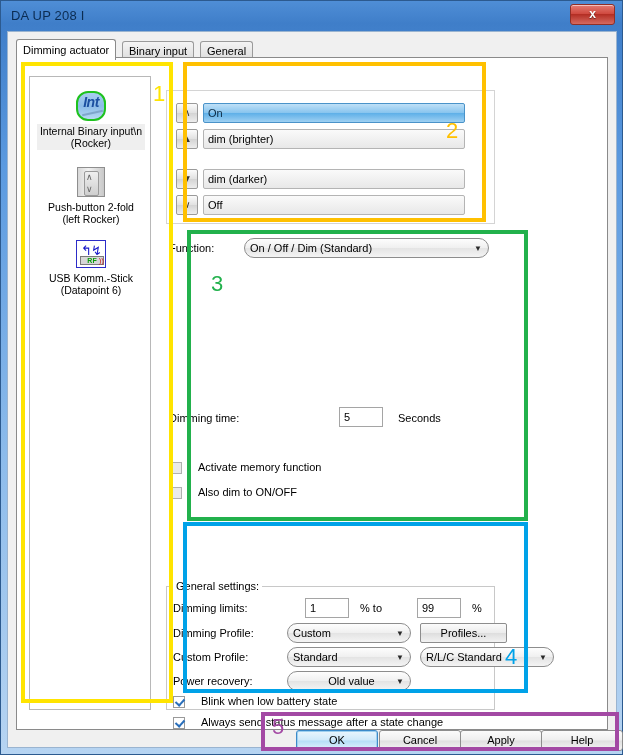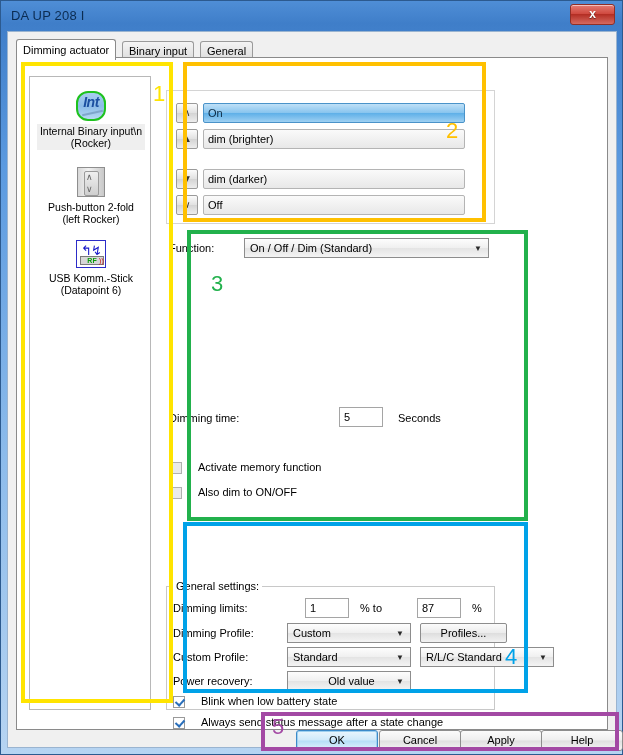--- a/index.html
+++ b/index.html
@@ -156,21 +156,21 @@
 
   
   #function-panel {
     position:absolute; left:149px; top:180px; width:329px; height:338px;
     background:#ffffff;
   }
   .lbl { position:absolute; font-size:11px; color:#000; white-space:nowrap; }
   .combo {
     position:absolute; height:20px;
     background:linear-gradient(to bottom,#fdfdfd,#f0f0f0 48%,#e4e4e4 52%,#f4f4f4);
-    border:1px solid #8d8d8d; border-radius:0;
+    border:1px solid #8d8d8d; border-radius:10px;
     font-size:11px; color:#000; line-height:18px; padding-left:5px;
     white-space:nowrap; overflow:hidden; cursor:pointer;
   }
   .combo .arrow {
     position:absolute; right:6px; top:0; font-size:8px; color:#2a2a2a; line-height:19px;
   }
   .textbox {
     position:absolute; height:20px; background:#ffffff;
     border:1px solid #a5a5a5; font-size:11px; color:#000;
     line-height:18px; padding-left:4px; cursor:text;
@@ -325,21 +325,21 @@
           <span>Also dim to ON/OFF</span>
         </div>
       </div>
 
       <div id="general-group">
         <div id="general-legend">General settings:</div>
 
         <div class="lbl" style="left:6px;top:15px;">Dimming limits:</div>
         <div class="textbox" style="left:138px;top:11px;width:44px;">1</div>
         <div class="lbl" style="left:193px;top:15px;">% to</div>
-        <div class="textbox" style="left:250px;top:11px;width:44px;">87</div>
+        <div class="textbox" style="left:250px;top:11px;width:44px;">99</div>
         <div class="lbl" style="left:305px;top:15px;">%</div>
 
         <div class="lbl" style="left:6px;top:40px;">Dimming Profile:</div>
         <div class="combo" style="left:120px;top:36px;width:124px;">
           <span>Custom</span>
           <span class="arrow">▼</span>
         </div>
         <div class="btn-std" style="left:253px;top:36px;width:87px;">Profiles...</div>
 
         <div class="lbl" style="left:6px;top:64px;">Custom Profile:</div>

